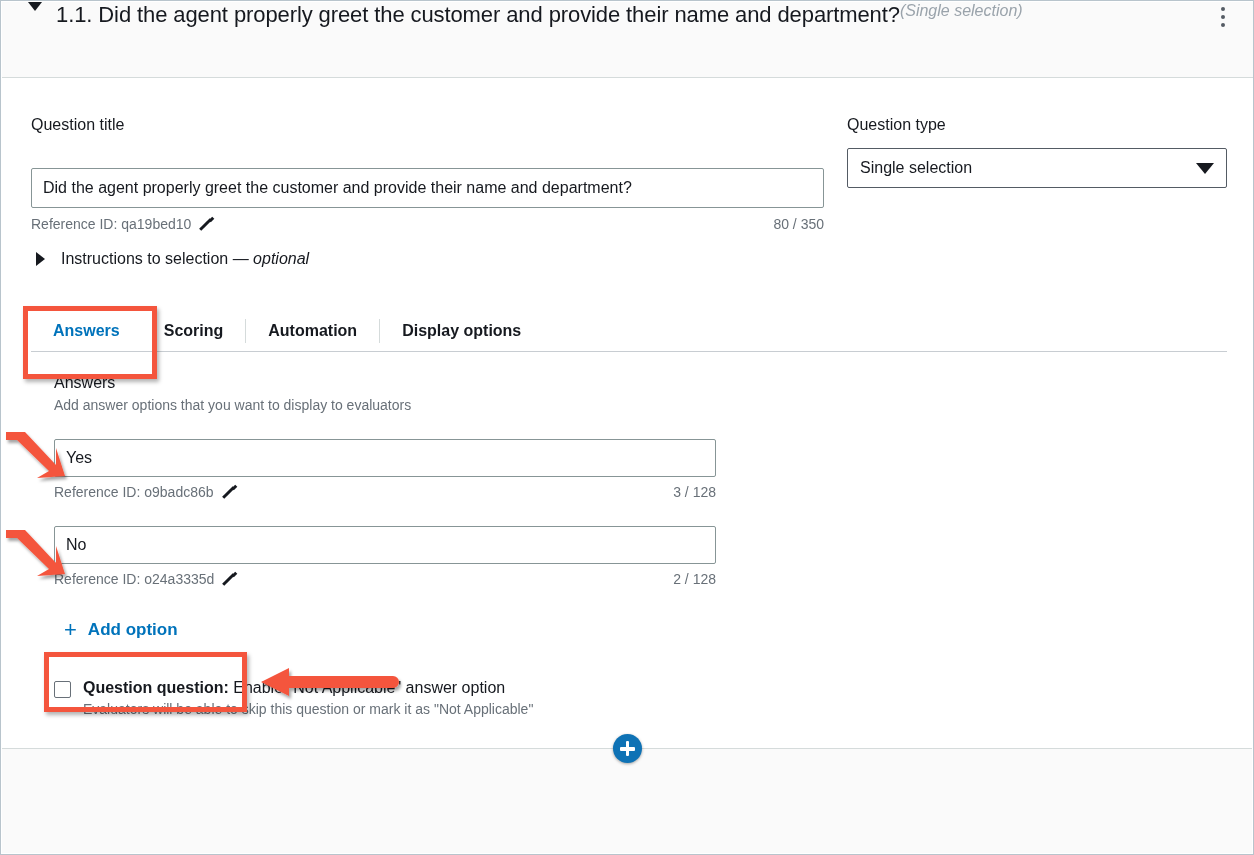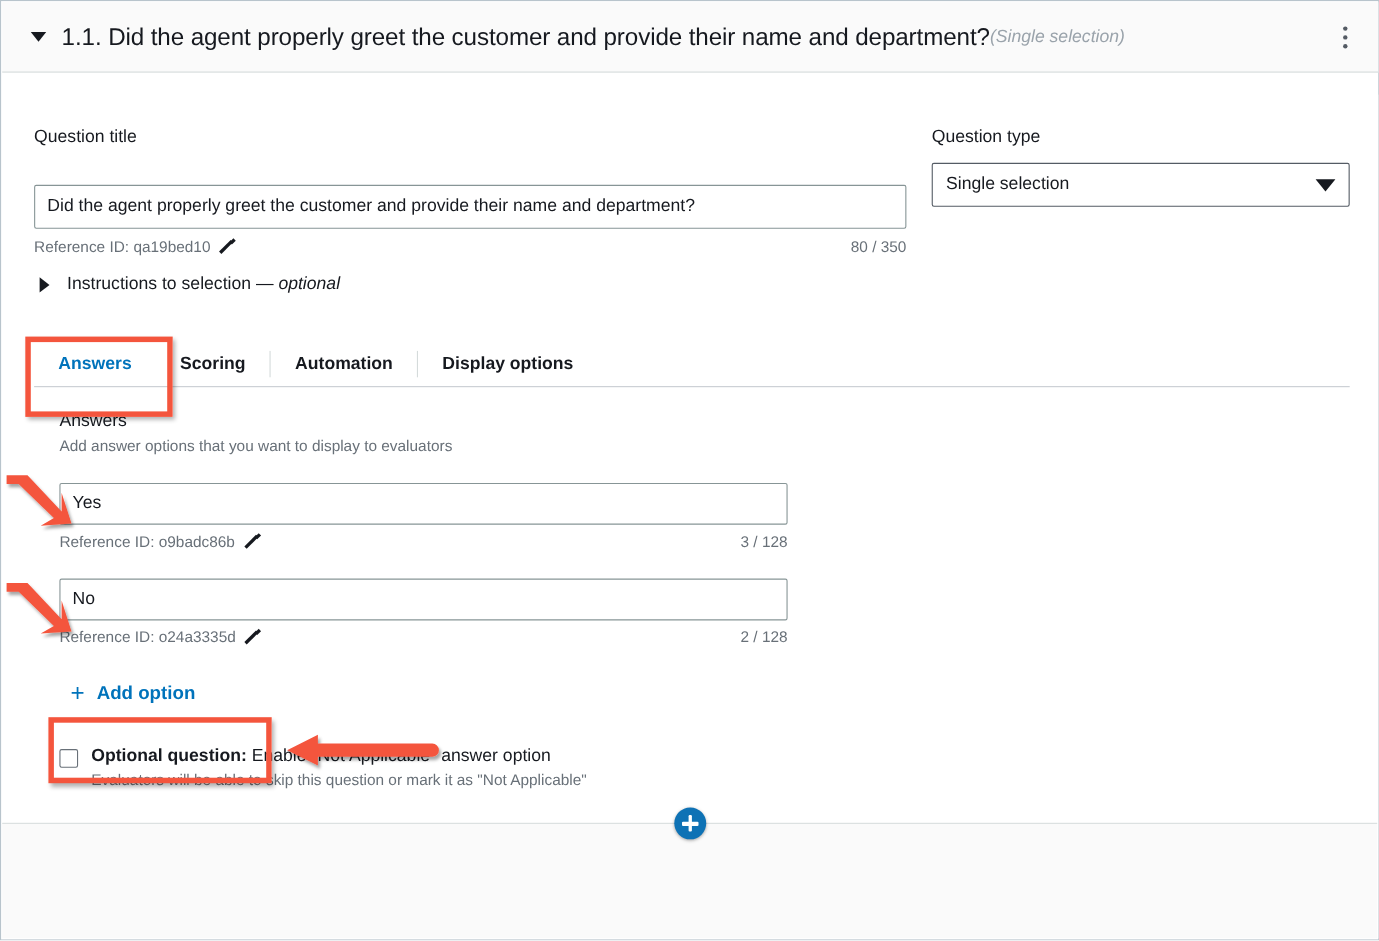--- a/index.html
+++ b/index.html
@@ -14,25 +14,25 @@
     height: 855px;
     background: #ffffff;
     border: 1px solid #b8c4cc;
     overflow: hidden;
   }
 
   
   .q-header {
     position: absolute;
     left: 1px; top: 1px;
-    width: 1252px; height: 64px;
+    width: 1252px; height: 76px;
     background: #fafafa;
     border-bottom: 1px solid #d5dbdb;
     display: flex;
-    align-items: center;
+    align-items: flex-start;
     padding: 0 18px 0 26px;
   }
   .caret-down {
     width: 0; height: 0;
     border-left: 7px solid transparent;
     border-right: 7px solid transparent;
     border-top: 9px solid #16191f;
     margin-right: 14px;
     flex: 0 0 auto;
     cursor: pointer;
@@ -377,21 +377,21 @@
       
       <button class="add-option-btn">
         <span class="plus-glyph">+</span>
         <span>Add option</span>
       </button>
 
       
       <div class="optional-row">
         <div class="checkbox"></div>
         <div>
-          <div class="optional-main"><b>Optional question:</b><span> Enable "Not Applicable" answer option</span></div>
+          <div class="optional-main"><b>Question question:</b><span> Enable "Not Applicable" answer option</span></div>
           <div class="optional-sub">Evaluators will be able to skip this question or mark it as "Not Applicable"</div>
         </div>
       </div>
     </div>
   </div>
 
   <div class="footer-divider"></div>
   <div class="footer-area"></div>
   <div class="add-circle"></div>
 

